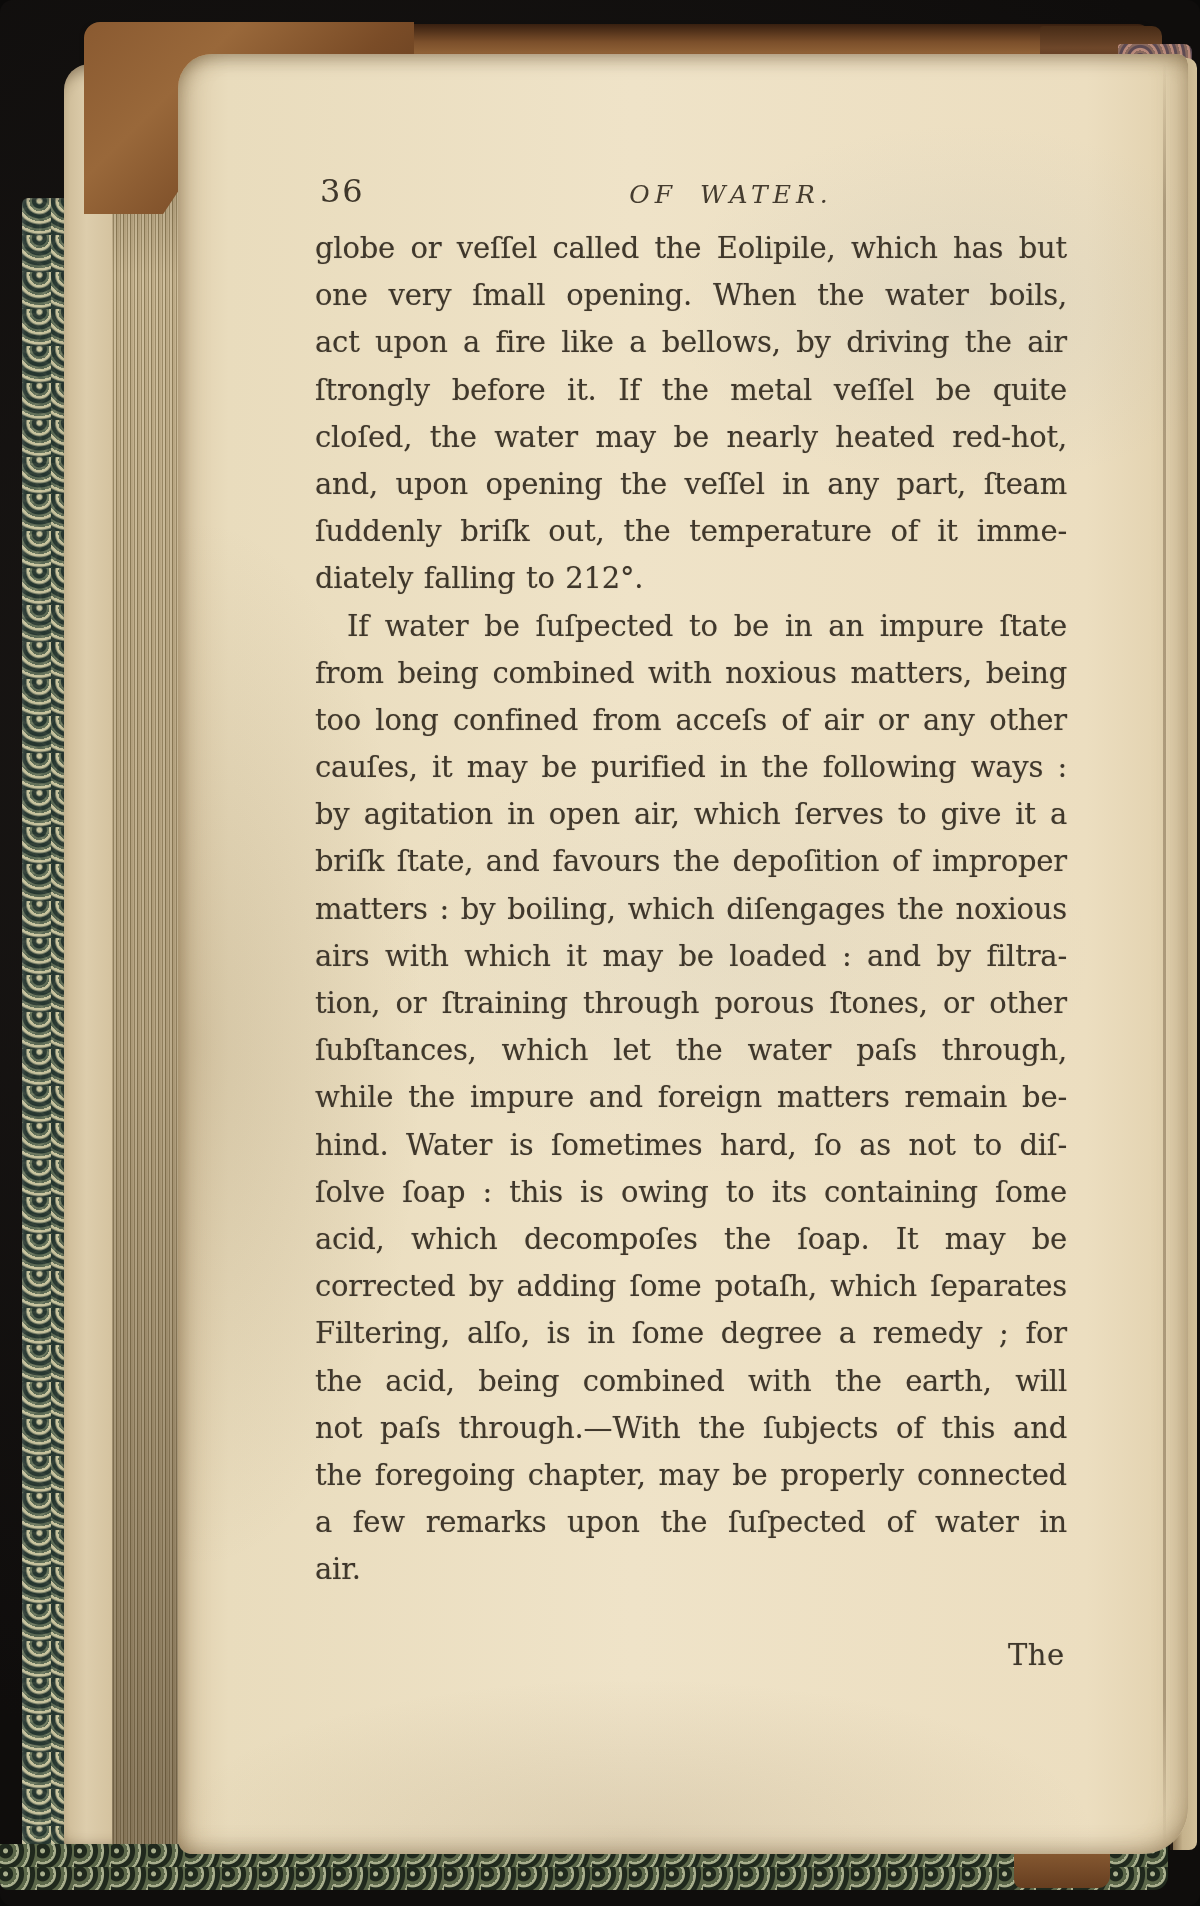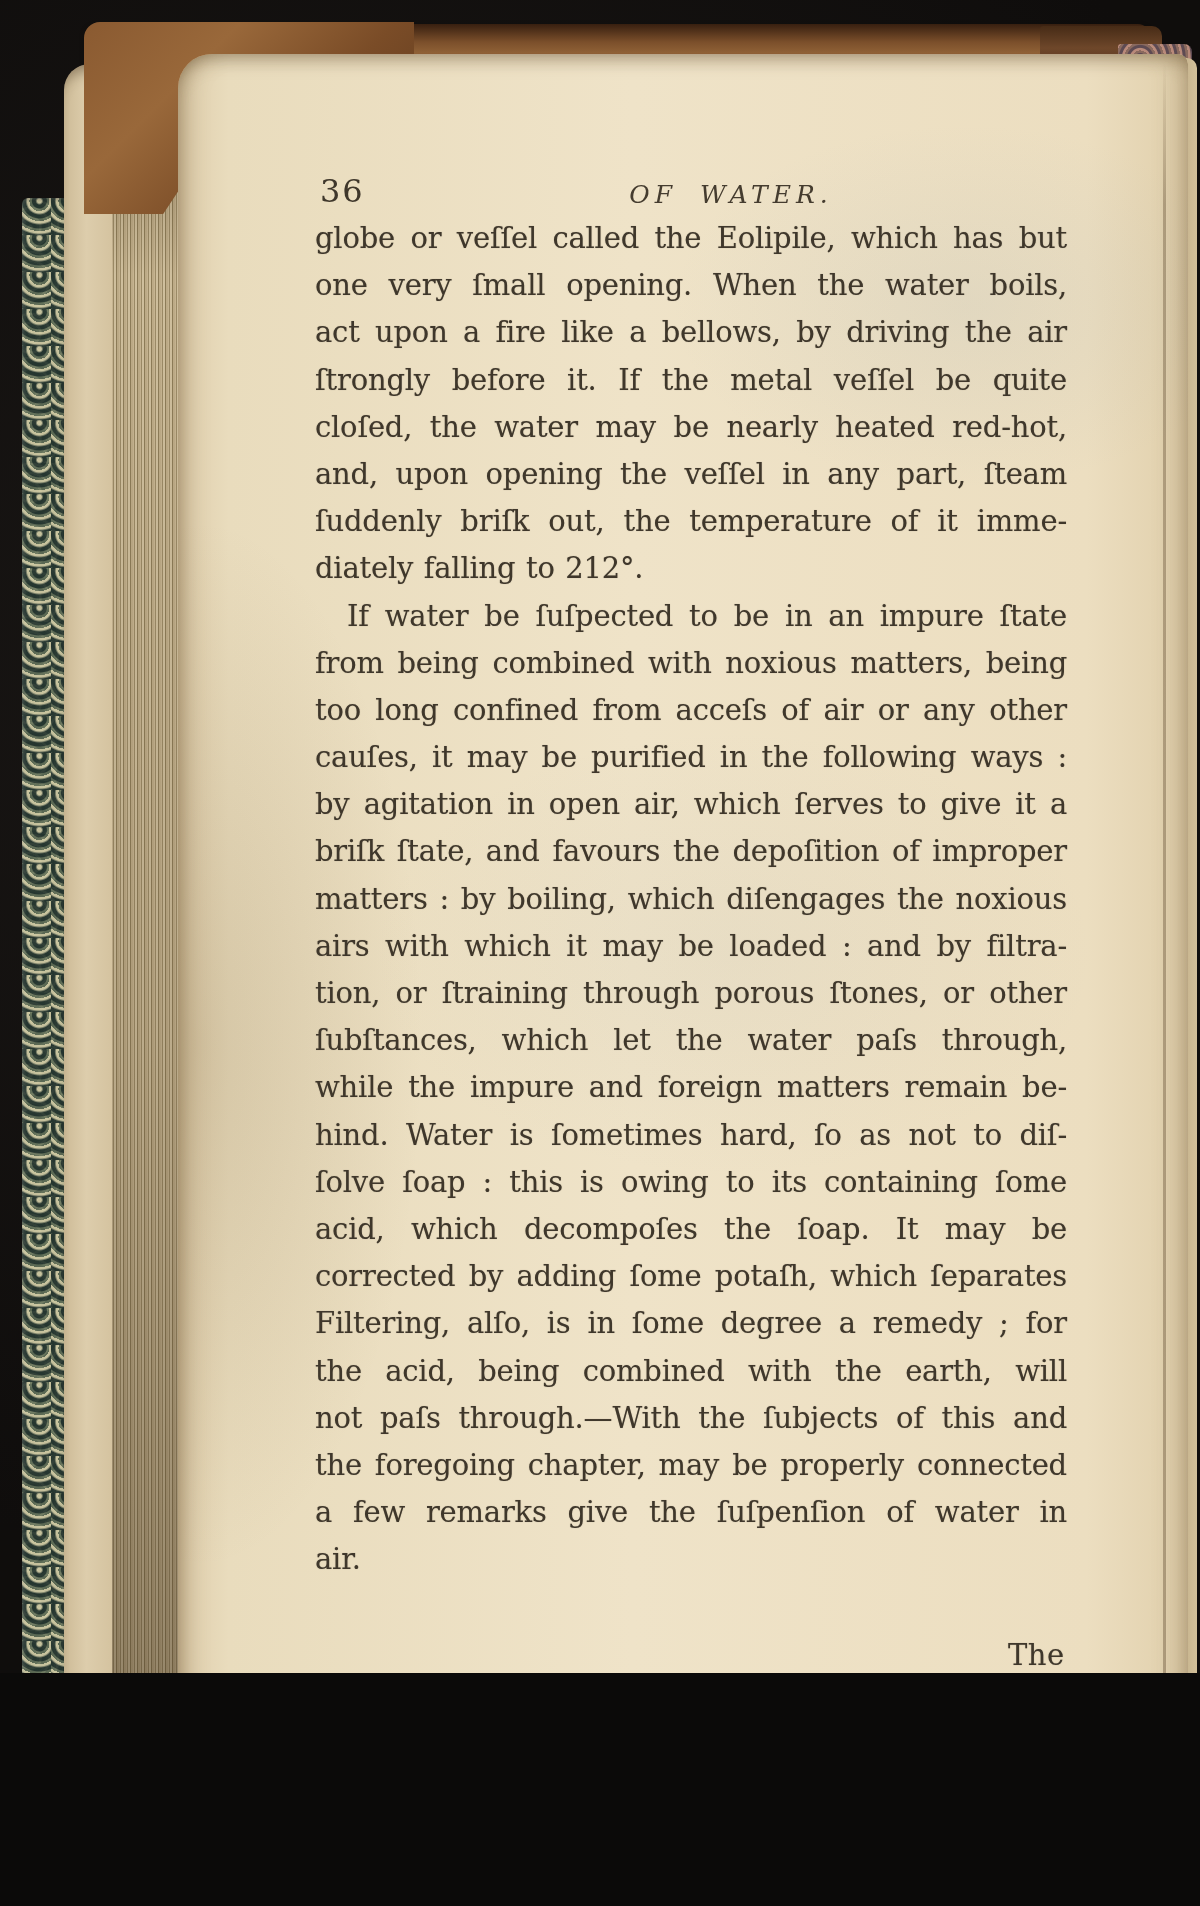--- a/index.html
+++ b/index.html
@@ -1,19 +1,20 @@
 <!DOCTYPE html>
 <html><head>
 <meta charset="utf-8">
 <style>
   html,body{margin:0;padding:0;background:#0b0a09;}
   .scene{
-    position:relative;width:1200px;height:1673px;overflow:hidden;
+    position:relative;width:1200px;height:1906px;overflow:hidden;
     background:radial-gradient(circle at 35% 40%, #1b1816, #0f0d0c 75%);
     font-family:"DejaVu Serif","Liberation Serif",serif;
+    border-radius:13px;
   }
   
   .marble-left{
     position:absolute;left:22px;top:198px;width:48px;height:1684px;
     background:
       repeating-radial-gradient(circle at 60% 8%, rgba(205,200,162,.95) 0 2px, rgba(38,54,48,.9) 4px 7px, rgba(104,118,94,.8) 8px 10px),
       repeating-radial-gradient(circle at 20% 55%, rgba(182,178,142,.7) 0 2px, rgba(28,42,38,.85) 3px 6px, rgba(88,102,82,.7) 7px 9px),
       #45523f;
     background-size:29px 37px, 41px 53px;
     border-radius:6px 0 0 6px;
@@ -103,21 +104,21 @@
   }
   .pagenum{
     position:absolute;left:142px;top:118px;
     font-size:32px;color:#3f372b;letter-spacing:2px;
   }
   .runtitle{
     position:absolute;left:177px;top:126px;width:752px;text-align:center;
     font-size:25px;color:#453c2f;letter-spacing:5px;word-spacing:10px;font-style:italic;
   }
   .textblock{
-    position:absolute;left:137px;top:161px;width:752px;
+    position:absolute;left:137px;top:171px;width:752px;
     color:#3f372b;
   }
   .line{
     height:47.2px;line-height:47.2px;font-size:29px;
     letter-spacing:-0.2px;word-spacing:1.5px;white-space:nowrap;
     text-align:justify;text-align-last:justify;
     text-shadow:0 0 1px rgba(61,54,44,.35);
   }
   .line.indent{text-indent:32px;}
   .line.last{text-align:right;text-align-last:left;}
@@ -166,18 +167,18 @@
         <div class="line">ſubſtances, which let the water paſs through,</div>
         <div class="line">while the impure and foreign matters remain be-</div>
         <div class="line">hind.  Water is ſometimes hard, ſo as not to diſ-</div>
         <div class="line">ſolve ſoap : this is owing to its containing ſome</div>
         <div class="line">acid, which decompoſes the ſoap.  It may be</div>
         <div class="line">corrected by adding ſome potaſh, which ſeparates</div>
         <div class="line">Filtering, alſo, is in ſome degree a remedy ; for</div>
         <div class="line">the acid, being combined with the earth, will</div>
         <div class="line">not paſs through.—With the ſubjects of this and</div>
         <div class="line">the foregoing chapter, may be properly connected</div>
-        <div class="line">a few remarks give the ſuſpenſion of water in</div>
+        <div class="line">a few remarks upon the ſuſpected of water in</div>
         <div class="line last">air.</div>
       </div>
     <div class="catchword">The</div>
   </div>
 </div>
 
 </body></html>

